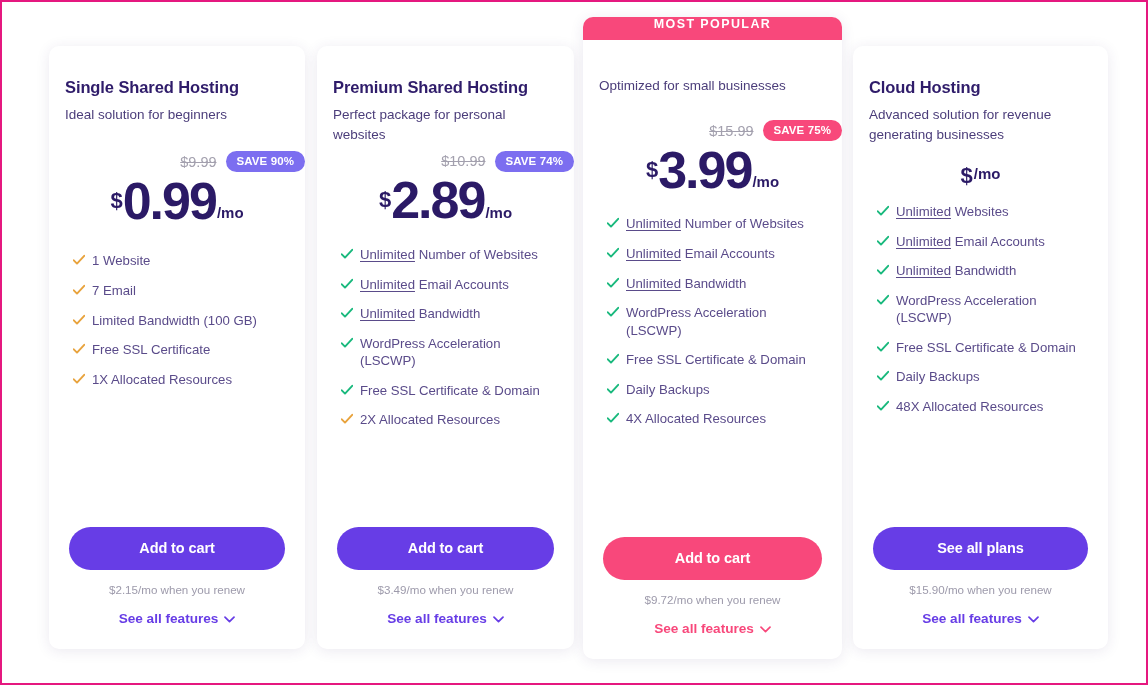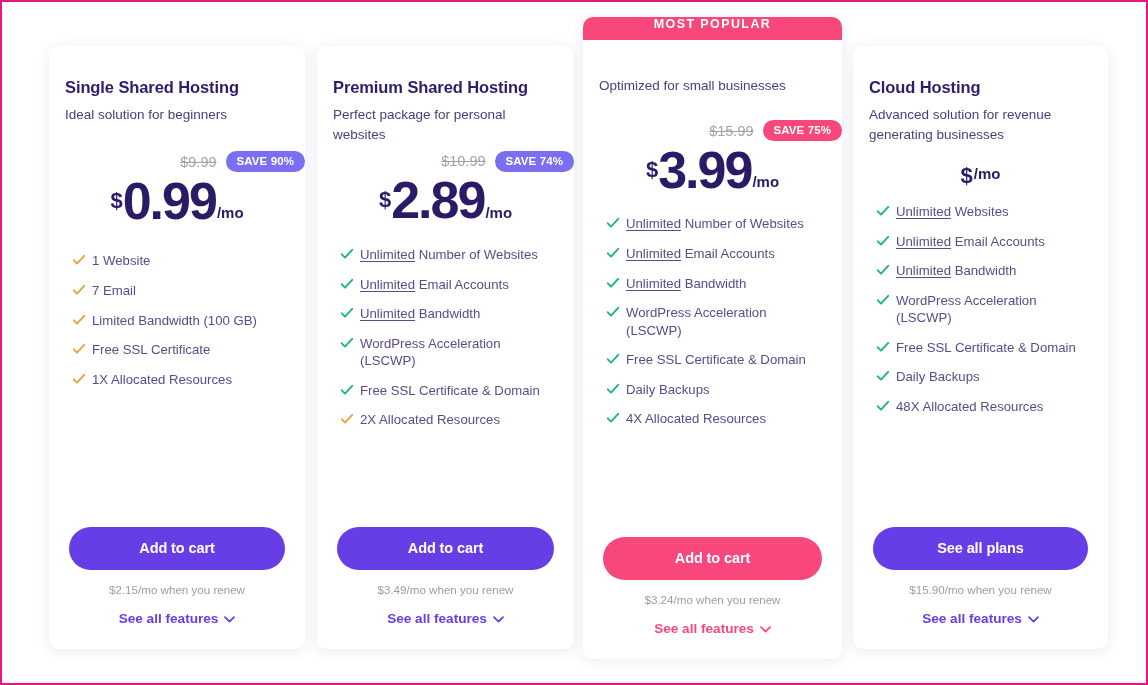--- a/index.html
+++ b/index.html
@@ -468,21 +468,21 @@
             <span class="check" style="color: rgb(25, 185, 125);">
               <svg width="12" height="13" viewBox="0 0 12 13">
                 <path d="M0.8 6.3 L4.0 9.6 L11.2 1.8" fill="none" stroke="currentColor" stroke-width="1.9" stroke-linecap="round" stroke-linejoin="round"></path>
               </svg>
             </span>
             <span>4X Allocated Resources</span>
           </li>
         </ul>
       <div class="card-foot">
         <button class="cta cta--pink">Add to cart</button>
-        <div class="renew">$3.24/mo when you renew</div>
+        <div class="renew">$9.72/mo when you renew</div>
         <a class="see-all see-all--pink">
           <span>See all features</span>
           <span class="chev">
             <svg width="11" height="7" viewBox="0 0 11 7">
                 <path d="M1 1.2 L5.5 5.6 L10 1.2" fill="none" stroke="currentColor" stroke-width="1.7" stroke-linecap="round" stroke-linejoin="round"></path>
               </svg>
           </span>
         </a>
       </div>
     </div>

